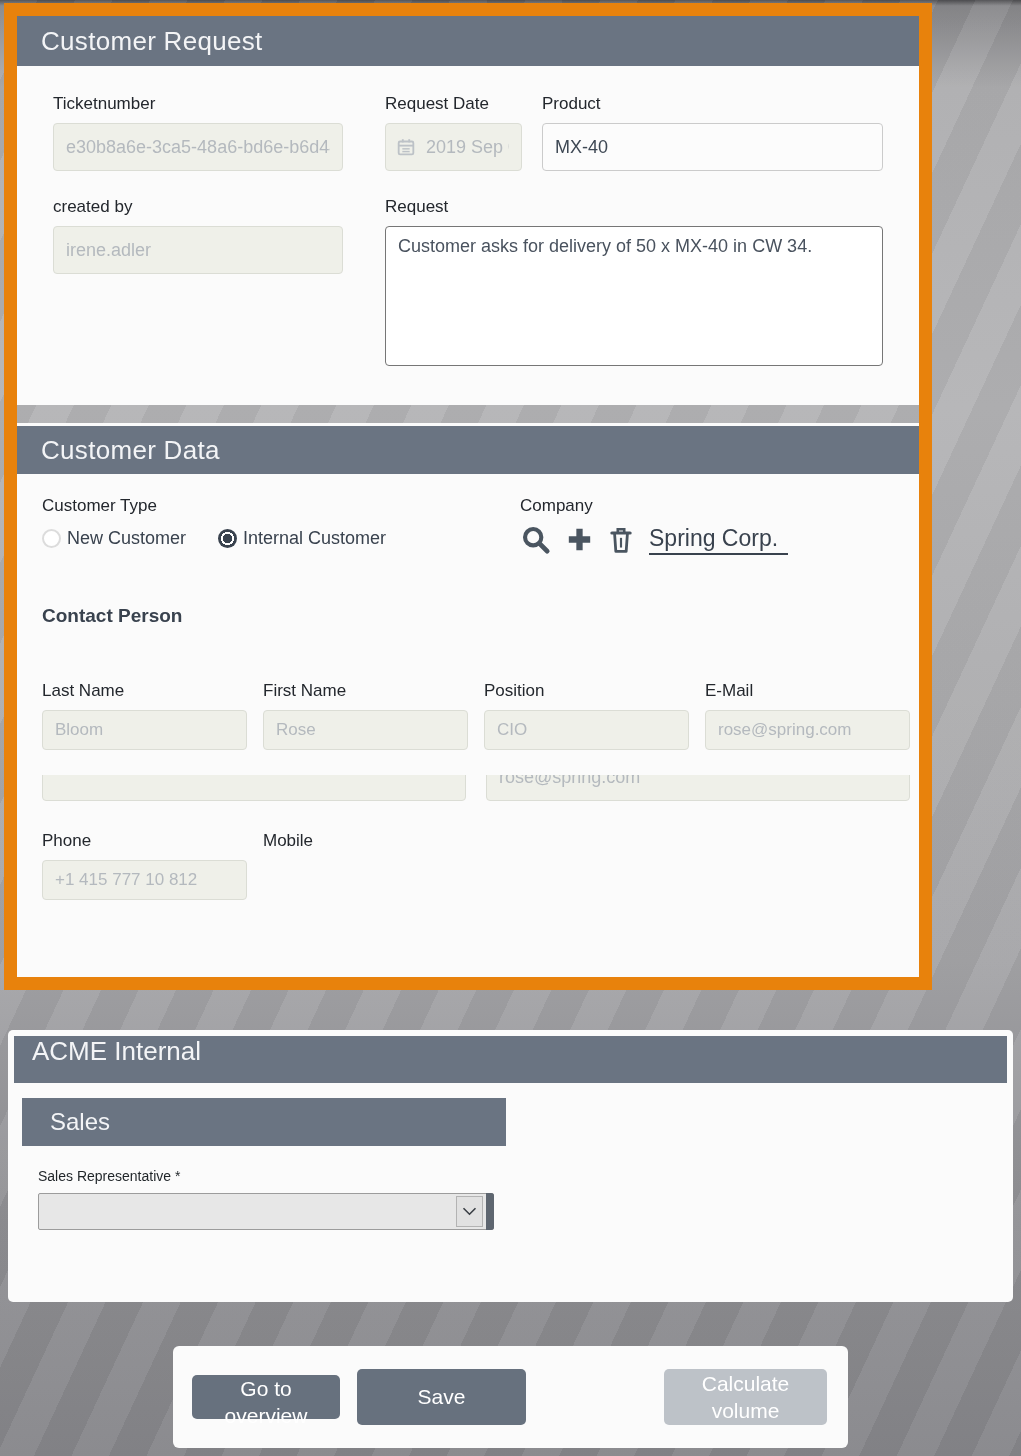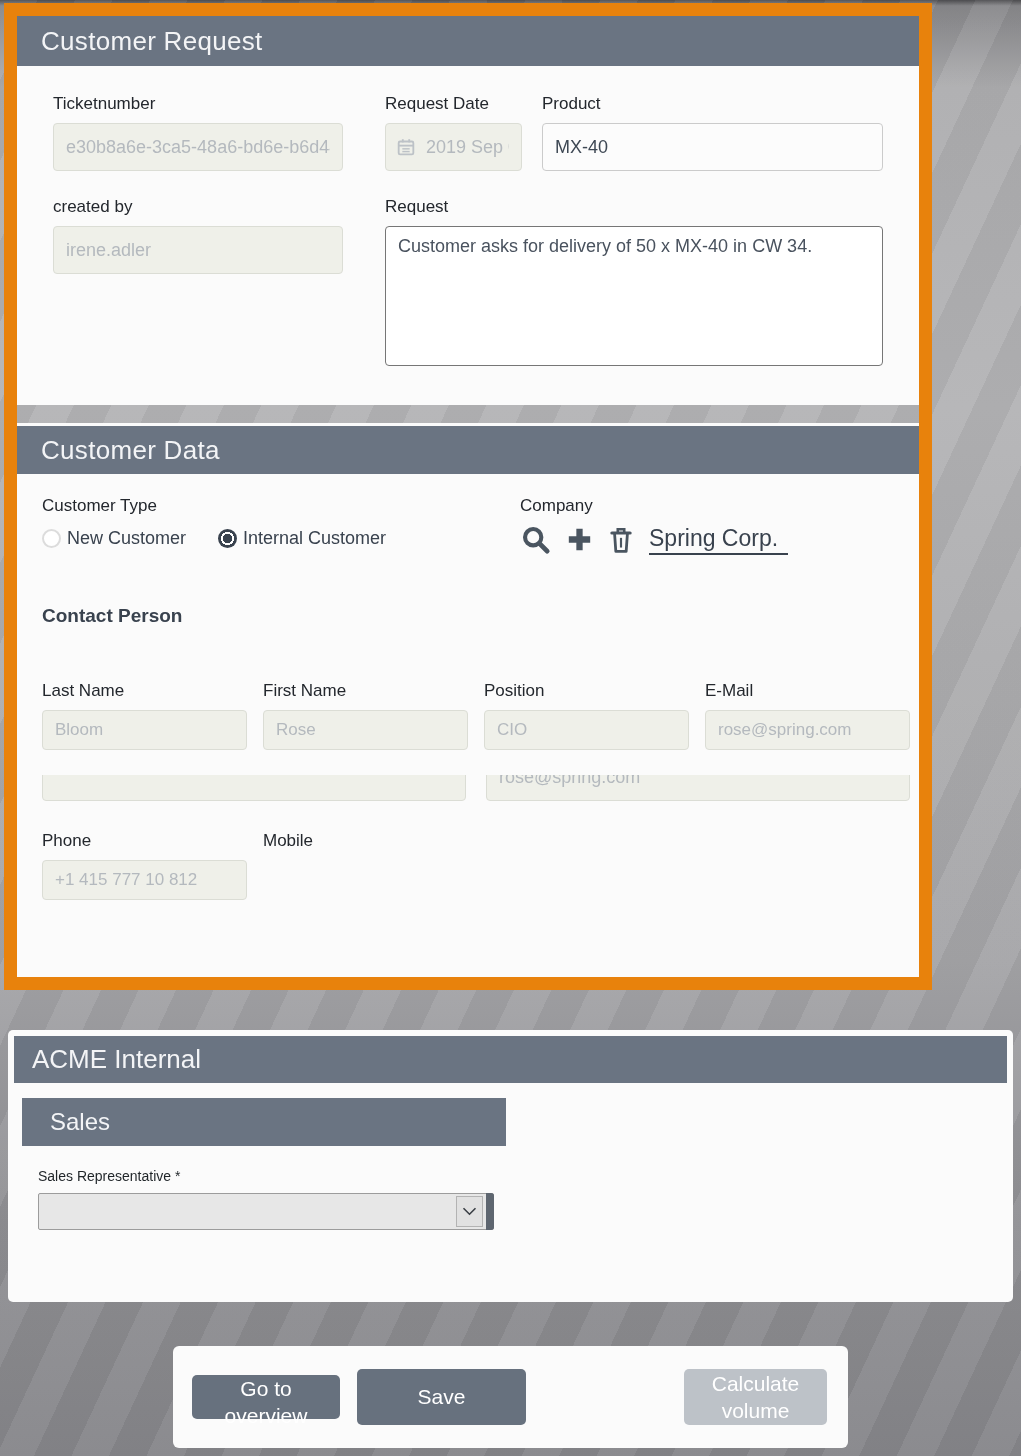--- a/index.html
+++ b/index.html
@@ -79,21 +79,21 @@
     column-gap:20px; height:26px; overflow:hidden; margin-bottom:30px;
   }
   .clipped-row .input { margin-top:-22px; }
 
   
   #acme {
     position:absolute; left:8px; top:1030px; width:1005px; height:272px;
     background:#FBFBFB; border-radius:5px; padding:6px;
   }
   .acme-header {
-    background:#6A7482; height:47px; display:flex; align-items:center;
+    background:#6A7482; height:47px; display:flex; align-items:flex-start;
     padding:0 18px; color:#F3F4F6; font-size:26px;
   }
   .sales-header {
     margin:15px 0 0 8px; width:484px; height:48px; background:#6A7482;
     display:flex; align-items:center; padding:0 28px; color:#F3F4F6; font-size:24px;
   }
   .sales-rep { margin:22px 0 0 24px; }
   .sales-rep-label { font-size:14px; color:#1F2428; }
   .select {
     margin-top:9px; width:456px; height:37px; position:relative;
@@ -116,21 +116,21 @@
     display:flex; align-items:center; padding:0 21px 0 19px;
   }
   .btn {
     border:none; border-radius:5px; color:#FFFFFF; font-size:21px;
     font-family:inherit; line-height:1.3; cursor:pointer; padding:0 6px;
   }
   .btn-dark { background:#67717E; }
   .btn-light { background:#BDC2C8; cursor:default; }
   #btn-goto { width:148px; height:44px; }
   #btn-save { width:169px; height:56px; margin-left:17px; }
-  #btn-calc { width:143px; height:56px; margin-left:auto; }
+  #btn-calc { width:163px; height:56px; margin-left:auto; }
 </style>
 </head>
 <body>
 
 <div id="frame">
 
   <section class="panel" id="panel-request">
     <div class="panel-header">
       <span>Customer Request</span>
     </div>

